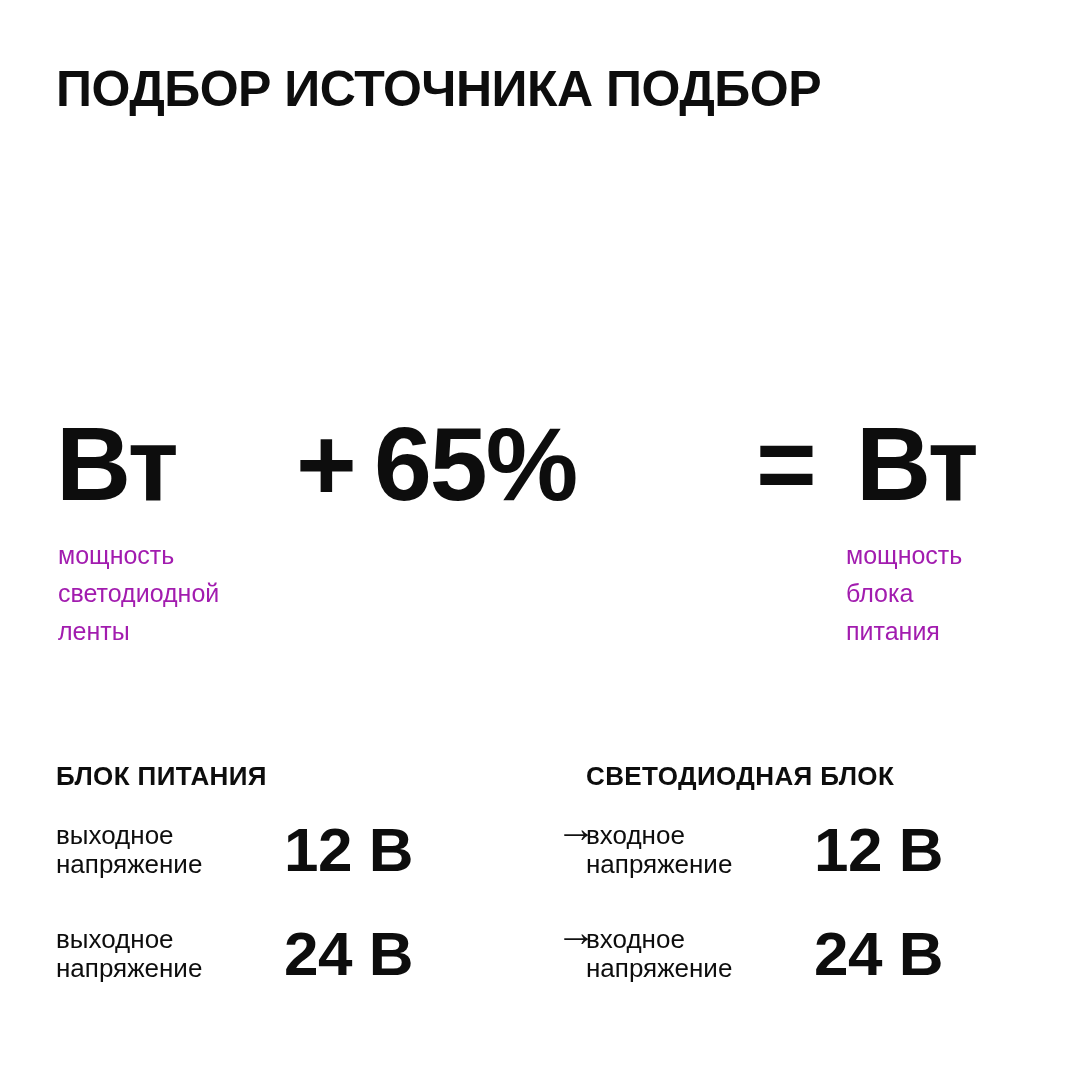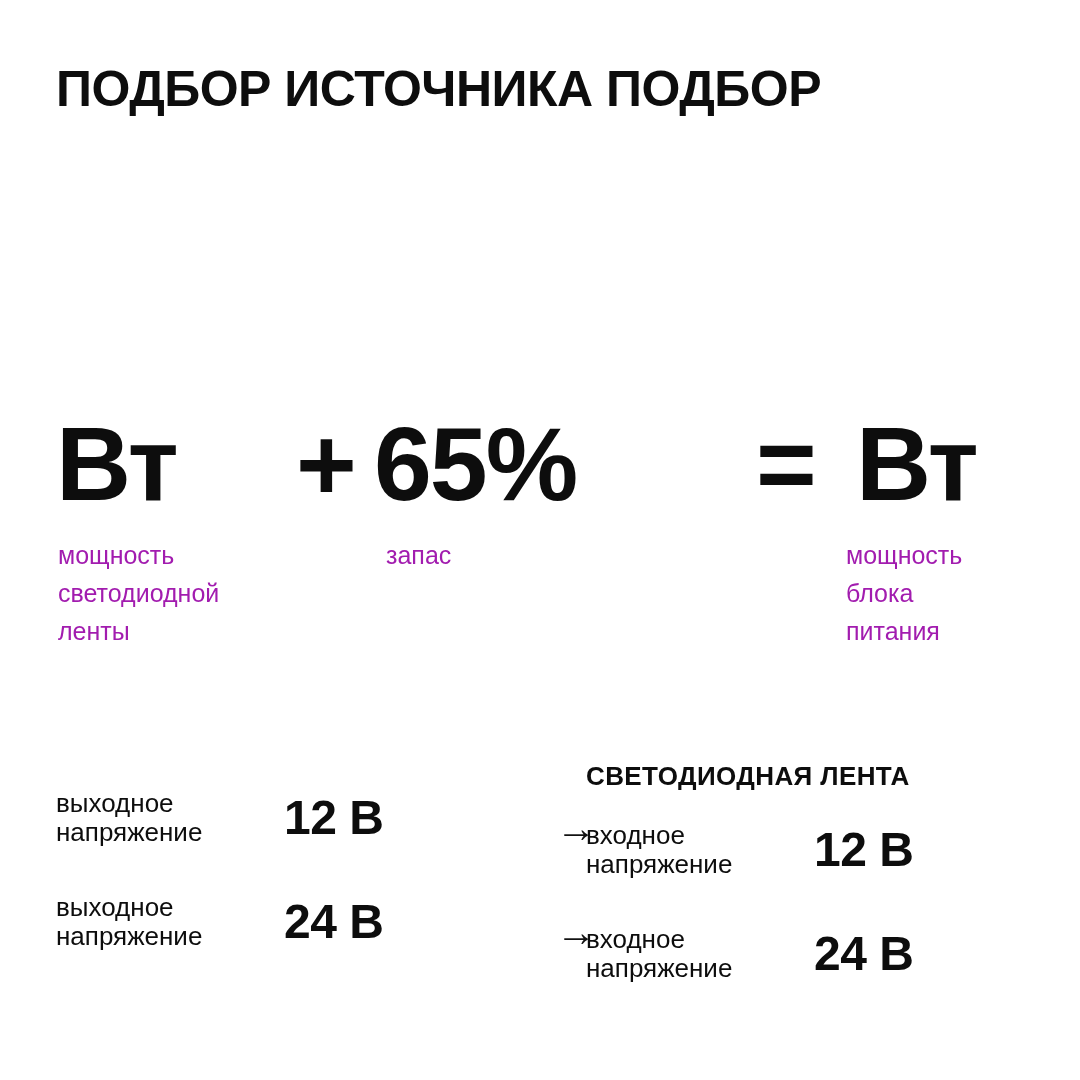--- a/index.html
+++ b/index.html
@@ -113,21 +113,21 @@
   .row-label {
     font-size: 26px;
     font-weight: 400;
     line-height: 29px;
     white-space: pre-line;
     width: 222px;
     flex: 0 0 222px;
   }
 
   .row-value {
-    font-size: 48px;
+    font-size: 62px;
     font-weight: 700;
     letter-spacing: -0.5px;
     line-height: 70px;
     white-space: nowrap;
     margin-left: 6px;
   }
 
   .arrow {
     position: absolute;
     font-size: 40px;
@@ -149,48 +149,48 @@
     <div class="formula-row">
       <span class="big t1">Вт</span>
       <span class="big op1">+</span>
       <span class="big t2">65%</span>
       <span class="big op2">=</span>
       <span class="big t3">Вт</span>
     </div>
     <div class="caption c1">мощность
 светодиодной
 ленты</div>
-    <div class="caption c2">запас</div>
     <div class="caption c3">мощность
 блока
 питания</div>
   </div>
 
   <div class="columns">
 
     <div class="col left">
+      <div class="col-head">БЛОК ПИТАНИЯ</div>
 
       <div class="row">
         <div class="row-label">выходное
 напряжение</div>
         <div class="row-value">12 В</div>
       </div>
 
       <div class="row">
         <div class="row-label">выходное
 напряжение</div>
         <div class="row-value">24 В</div>
       </div>
     </div>
 
     <div class="arrow a1">→</div>
     <div class="arrow a2">→</div>
 
     <div class="col right">
-      <div class="col-head">СВЕТОДИОДНАЯ ЛЕНТА</div>
+      <div class="col-head">СВЕТОДИОДНАЯ БЛОК</div>
 
       <div class="row">
         <div class="row-label">входное
 напряжение</div>
         <div class="row-value">12 В</div>
       </div>
 
       <div class="row">
         <div class="row-label">входное
 напряжение</div>

